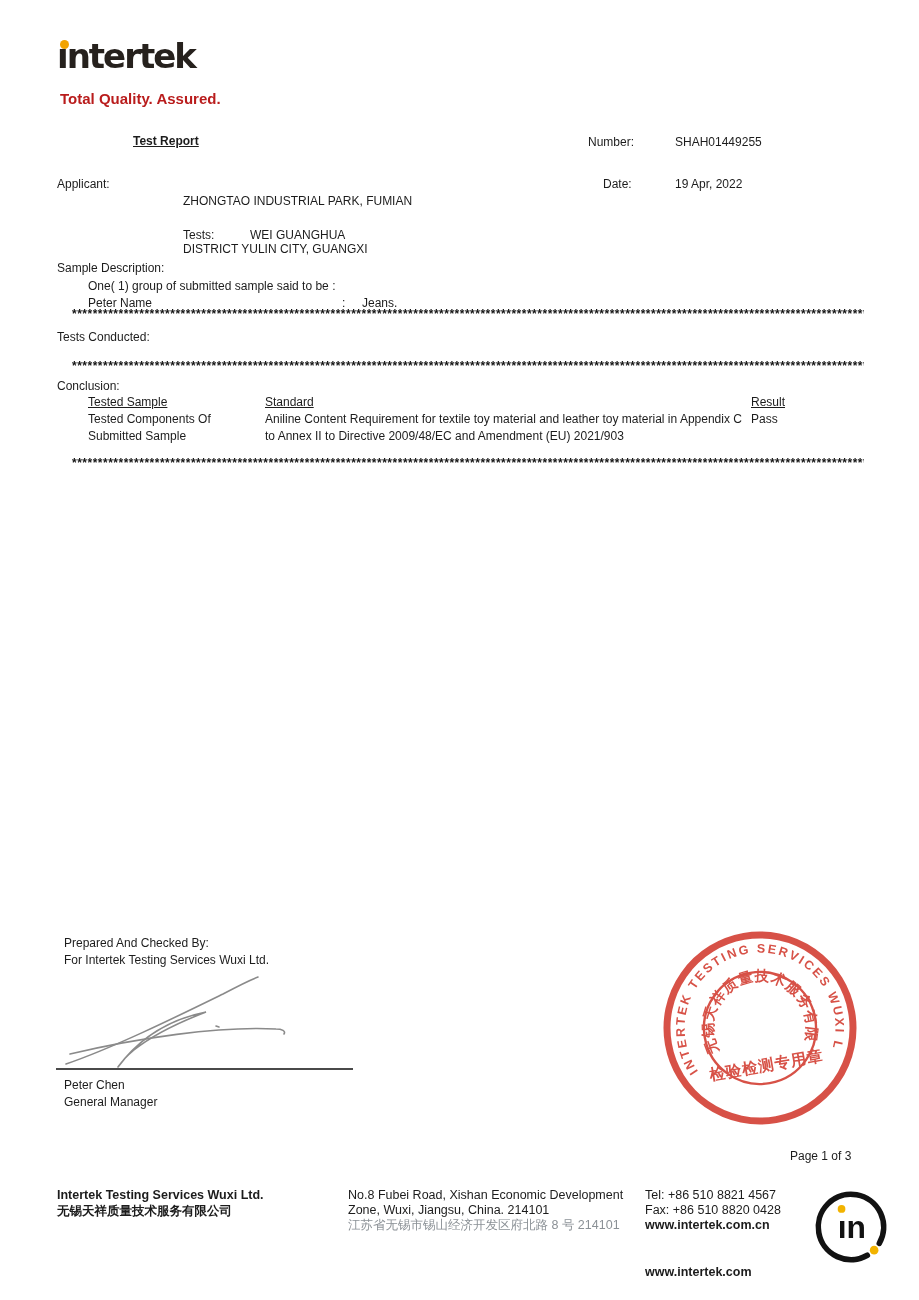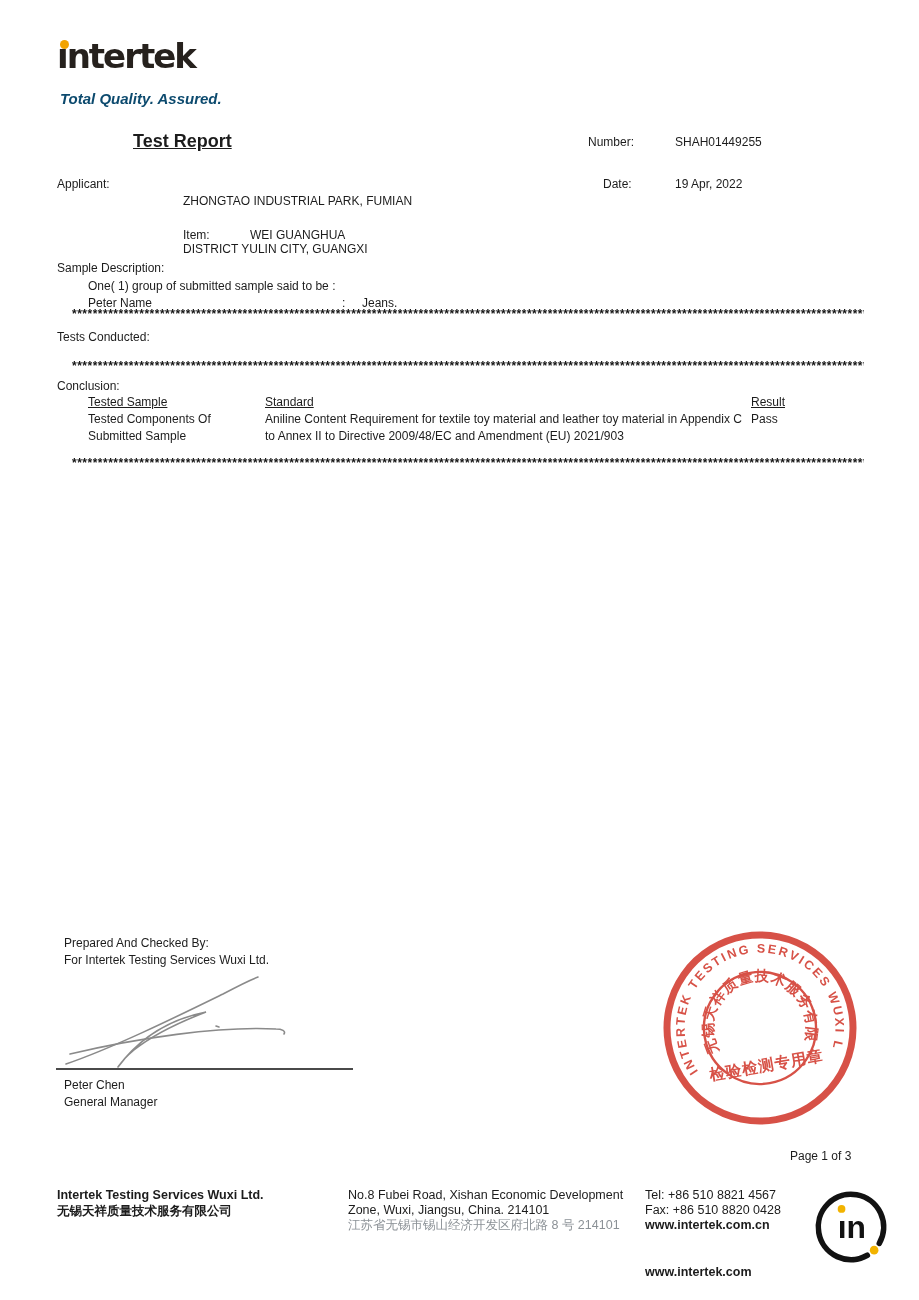--- a/index.html
+++ b/index.html
@@ -17,21 +17,21 @@
   
   .wordmark {
     font-family:"DejaVu Sans","Liberation Sans",sans-serif;
     font-size:34px; font-weight:700; letter-spacing:-2px; color:#26211d;
     line-height:44px;
   }
   .i-dot {
     position:absolute; width:9px; height:9px; border-radius:50%;
     background:#f2a300;
   }
-  .tagline { font-size:15px; font-weight:700; color:#0c4a6e; letter-spacing:0px;font-style:italic; }
+  .tagline { font-size:15px; font-weight:700; color:#b91c1c; letter-spacing:0px; }
   
   .sep {
     font-size:12px; font-weight:700; letter-spacing:0.5px; line-height:12px;
     height:13px; width:792px; overflow:hidden; white-space:nowrap; color:#141414;
   }
   .rule { background:#4a4a4a; }
   .gray { color:#8b9196; }
   .fs12 { font-size:12.5px; line-height:15.5px; }
   svg text { font-family:"Liberation Sans","DejaVu Sans",sans-serif; }
 </style>
@@ -39,30 +39,30 @@
 <body>
 
 <div id="page">
 
   <div class="abs" style="left:57px; top:34px;">
     <div class="wordmark">ıntertek</div>
     <div class="i-dot" style="left:3px; top:6px;"></div>
   </div>
   <div class="abs tagline" style="left:60px; top:90px;">Total Quality. Assured.</div>
 
-  <div class="abs t b u" style="left:133px; top:133px; font-size:18px;">Test Report</div>
+  <div class="abs t b u" style="left:133px; top:133px; font-size:12px;">Test Report</div>
   <div class="abs t" style="left:588px; top:134px;">Number:</div>
   <div class="abs t" style="left:675px; top:134px;">SHAH01449255</div>
 
   <div class="abs t" style="left:57px; top:176px;">Applicant:</div>
   <div class="abs t" style="left:603px; top:176px;">Date:</div>
   <div class="abs t" style="left:675px; top:176px;">19 Apr, 2022</div>
   <div class="abs t" style="left:183px; top:193px;">ZHONGTAO INDUSTRIAL PARK, FUMIAN</div>
   <div class="abs t" style="left:183px; top:210px;margin-top:31px;">DISTRICT YULIN CITY, GUANGXI</div>
-  <div class="abs t" style="left:183px; top:227px;">Item:</div>
+  <div class="abs t" style="left:183px; top:227px;">Tests:</div>
   <div class="abs t" style="left:250px; top:227px;">WEI GUANGHUA</div>
 
   <div class="abs t" style="left:57px; top:260px;">Sample Description:</div>
   <div class="abs t" style="left:88px; top:278px;">One( 1) group of submitted sample said to be :</div>
   <div class="abs t" style="left:88px; top:295px;">Peter Name</div>
   <div class="abs t" style="left:342px; top:295px;">:</div>
   <div class="abs t" style="left:362px; top:295px;">Jeans.</div>
   <div class="abs sep" style="left:72px; top:308px;">************************************************************************************************************************************************************************************************************************************************************************************************************</div>
 
   <div class="abs t" style="left:57px; top:329px;">Tests Conducted:</div>

